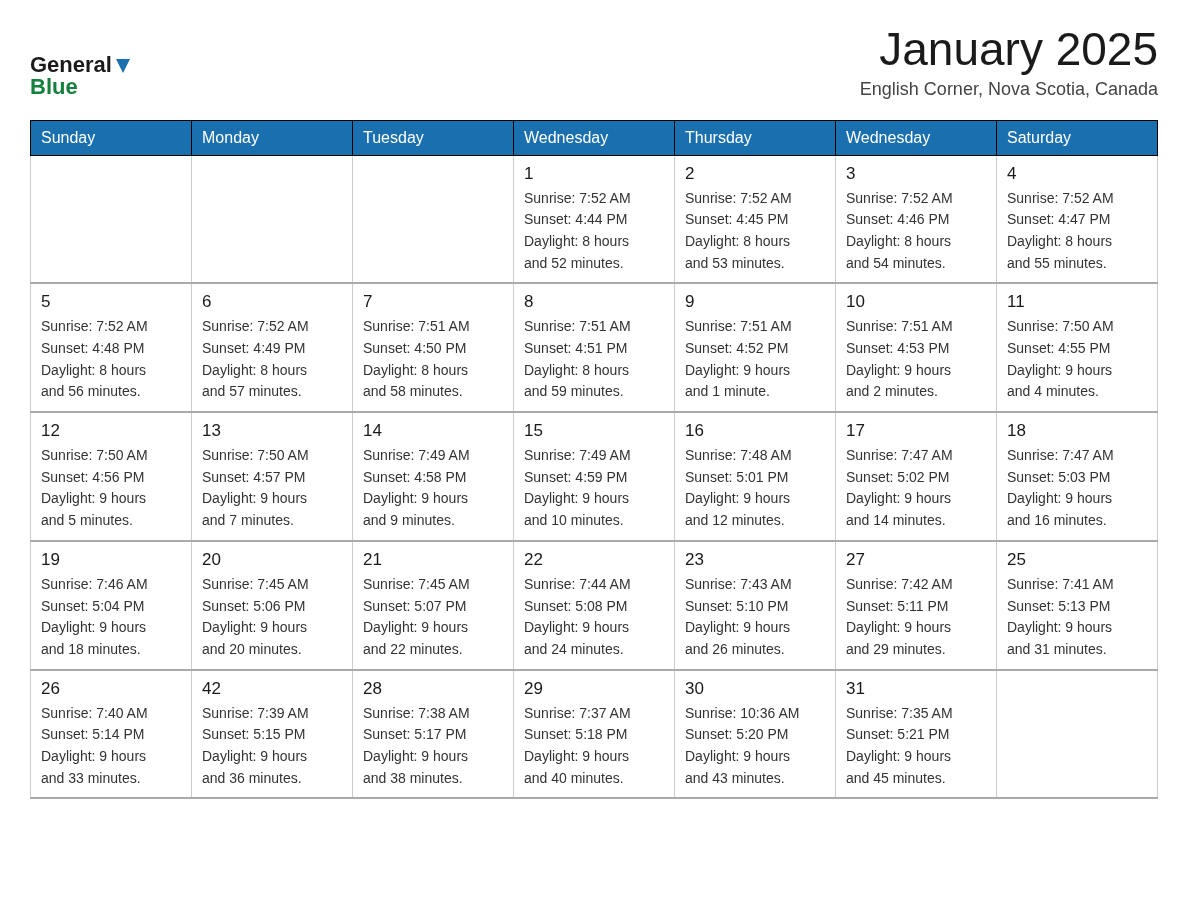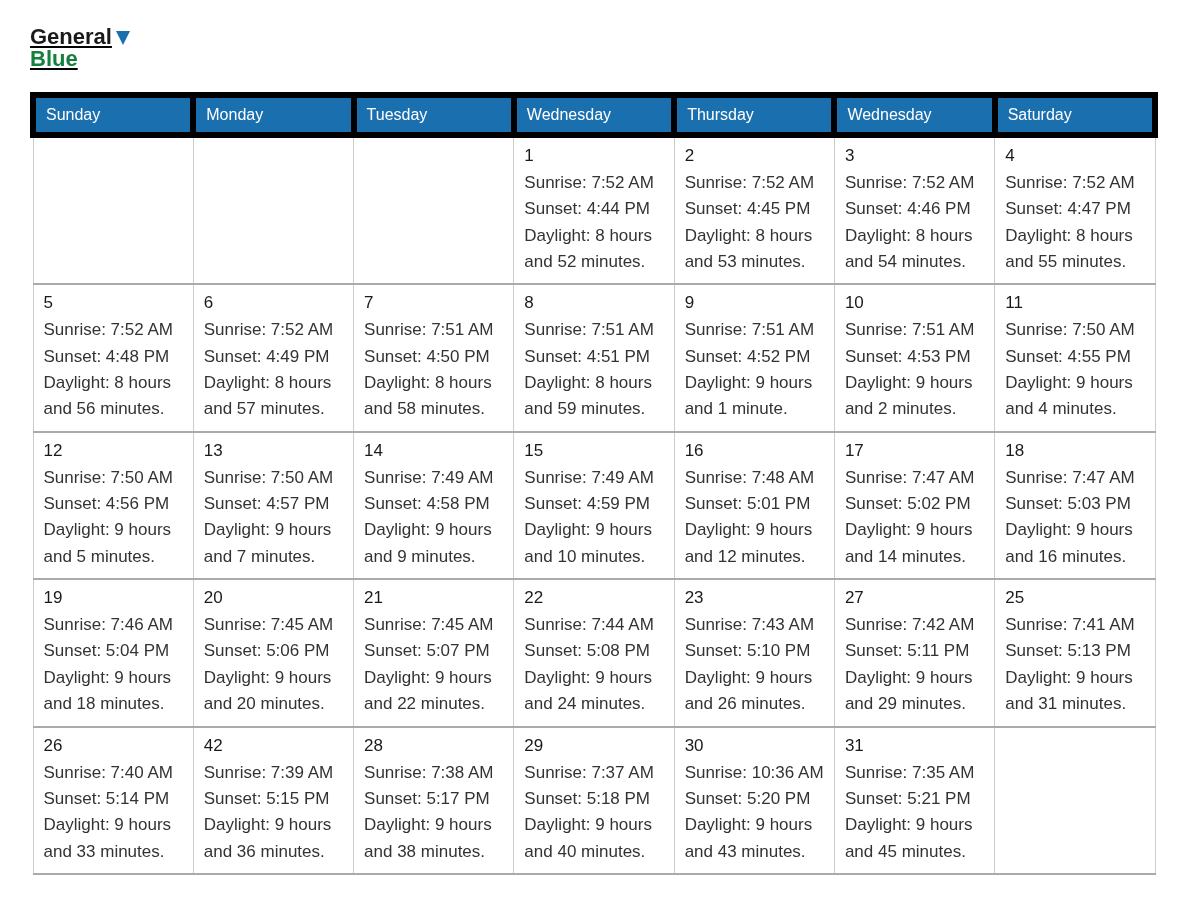--- a/index.html
+++ b/index.html
@@ -8,21 +8,20 @@
       background: #fff;
       padding: 24px 30px;
       width: 1188px;
       min-height: 918px;
     }
     .header {
       display: flex;
       justify-content: space-between;
       align-items: flex-end;
       margin-bottom: 20px;
-      text-decoration: underline;
     }
     .logo-text-general {
       font-size: 22px;
       font-weight: bold;
       color: #1a1a1a;
     }
     .logo-text-blue {
       font-size: 22px;
       font-weight: bold;
       color: #15803d;
@@ -54,21 +53,21 @@
       border-collapse: collapse;
       margin-top: 8px;
     }
     .calendar-table thead tr th {
       background-color: #1a6faf;
       color: #fff;
       font-size: 16px;
       font-weight: normal;
       padding: 8px 10px;
       text-align: left;
-      border: 6px solid #000000;
+      border: 1px solid #000000;
     }
     .calendar-table tbody tr td {
       vertical-align: top;
       padding: 8px 10px;
       border: 1px solid #ccc;
       width: 14.28%;
       min-height: 100px;
       font-size: 13px;
       color: #333;
     }
@@ -76,21 +75,21 @@
       background: #fff;
     }
     .day-number {
       font-size: 17px;
       color: #1a1a1a;
       font-weight: normal;
       margin-bottom: 4px;
       display: block;
     }
     .day-info {
-      font-size: 17px;
+      font-size: 14px;
       color: #333;
       line-height: 1.55;
     }
     .calendar-table tbody tr {
       border-bottom: 2px solid #aaa;
     }
   </style>
 </head>
 <body>
 
@@ -98,20 +97,24 @@
   <div class="logo-wrapper">
     <div class="logo-top-row">
       <span class="logo-text-general">General</span>
 
       <svg width="18" height="18" viewBox="0 0 18 18" style="margin-left:2px;margin-top:2px;">
         <polygon points="2,2 16,2 9,16" fill="#1a6faf"></polygon>
       </svg>
     </div>
     <span class="logo-text-blue" style="margin-top:-4px;">Blue</span>
   </div>
+  <div class="title-block">
+    <h1>January 2025</h1>
+    <div class="subtitle">English Corner, Nova Scotia, Canada</div>
+  </div>
 </div>
 
 <table class="calendar-table">
   <thead>
     <tr>
     <th>Sunday</th>
         <th>Monday</th>
         <th>Tuesday</th>
         <th>Wednesday</th>
         <th>Thursday</th>

